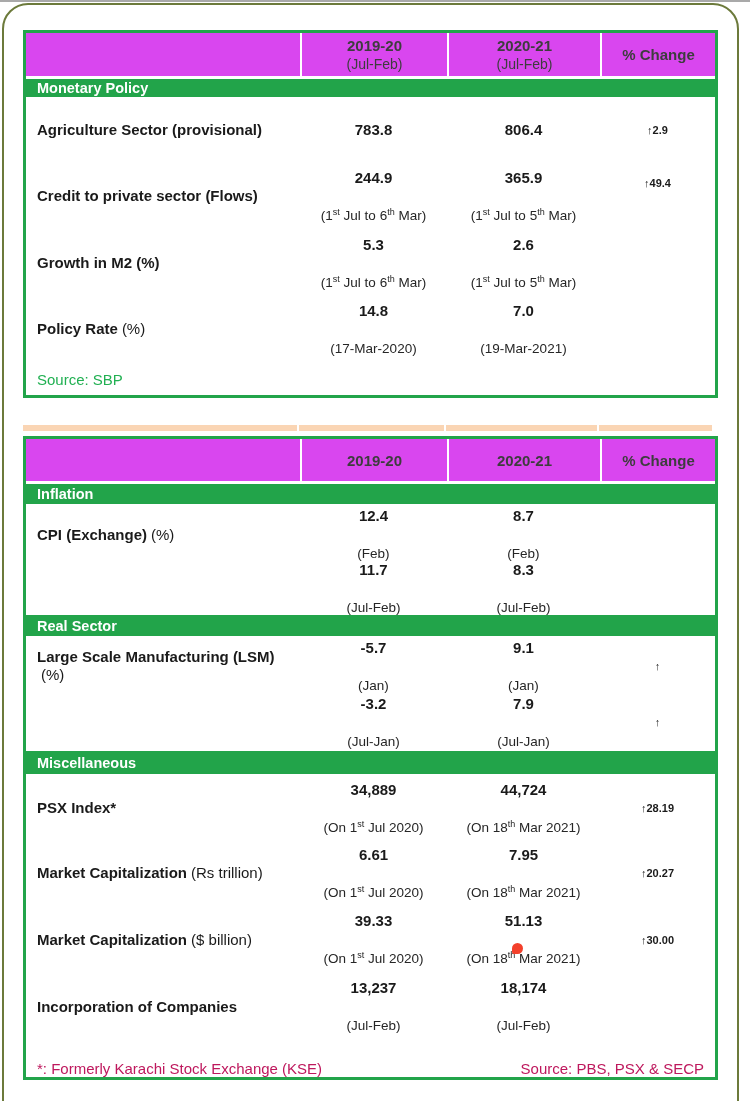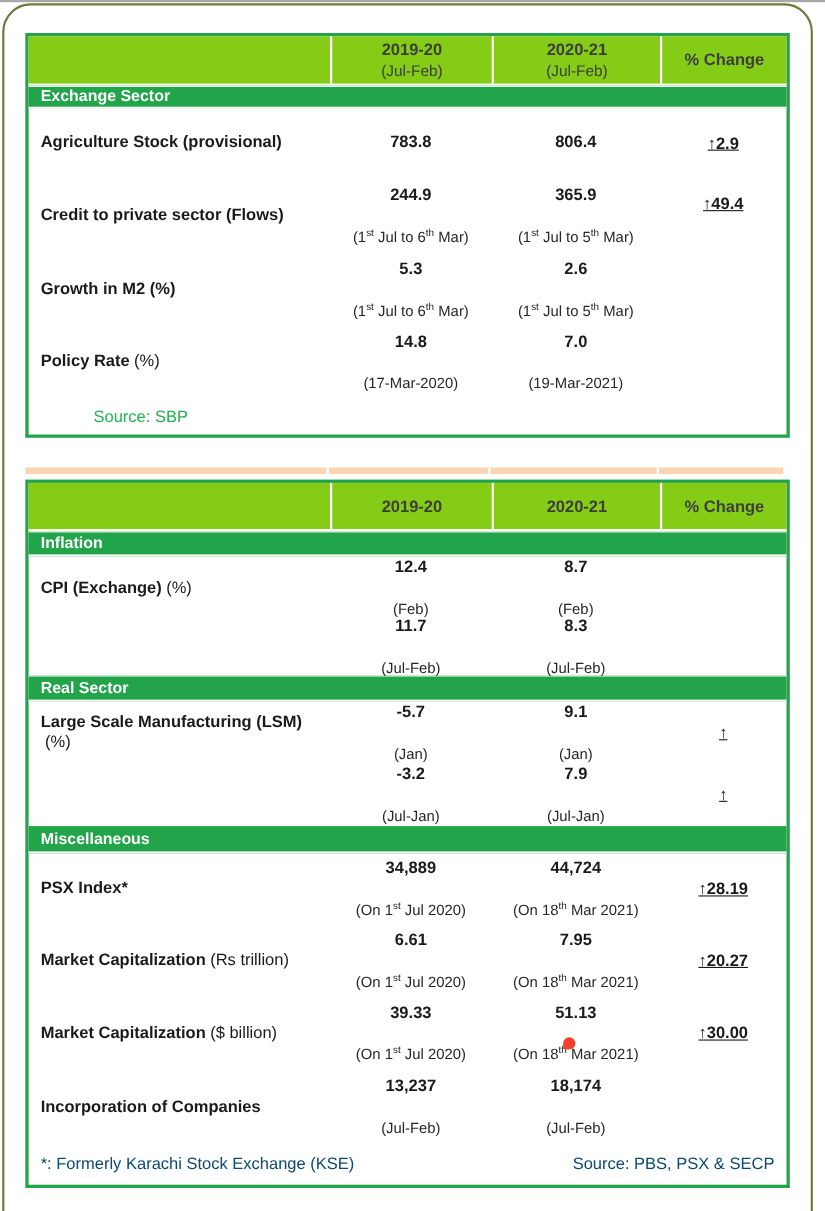--- a/index.html
+++ b/index.html
@@ -19,21 +19,21 @@
   }
   .t1 { top:30px; }
   .t2 { top:436px; }
   .sliver { position:absolute; left:23px; top:425px; height:6px; width:695px; display:flex; }
   .sliver .sl { background:#fad5b4; height:100%; }
   .row, .hdr { display:flex; width:100%; }
   .c-lbl { width:274px; }
   .c-v1 { width:147px; }
   .c-v2 { width:153px; }
   .c-chg { width:115px; }
-  .hdr { background:#84cc16; border-bottom:2px solid #ffffff; }
+  .hdr { background:#d946ef; border-bottom:2px solid #ffffff; }
   .hdr .c-v1, .hdr .c-v2, .hdr .c-chg {
     border-left:2px solid #ffffff; display:flex; flex-direction:column;
     justify-content:center; align-items:center; text-align:center;
   }
   .hy { font-weight:bold; font-size:15px; color:#3d3d3d; }
   .hp { font-size:14px; color:#3d3d3d; margin-top:2px; }
   .bar {
     background:#22a44a; color:#ffffff; font-weight:bold; font-size:14.5px;
     padding-left:11px; display:flex; align-items:center; border-bottom:2px solid #ffffff;
     border-top:1px solid #ffffff;
@@ -41,24 +41,24 @@
   .labcell { display:flex; align-items:center; padding-left:11px; }
   .lab { font-weight:bold; font-size:15px; }
   .suf { font-weight:normal; font-size:15px; margin-left:4px; }
   .suf:empty { display:none; margin:0; }
   .vcell { display:flex; flex-direction:column; justify-content:center; align-items:center; text-align:center; }
   .v { font-weight:bold; font-size:15px; line-height:18px; }
   .s { font-size:13.5px; line-height:17px; margin-top:20px; color:#262626; }
   .s:empty { display:none; margin:0; }
   .chgcell { display:flex; justify-content:center; align-items:center; }
   .chg-top { align-items:flex-start; padding-top:16px; }
-  .chgv { font-weight:bold; font-size:15px;text-decoration:underline; }
+  .chgv { font-weight:bold; font-size:11px; }
   sup { font-size:9px; vertical-align:super; line-height:0; }
-  .srcrow { display:flex; align-items:center; padding-left:11px; color:#21b052; font-size:15px;margin-left:48px; }
-  .footrow { display:flex; align-items:center; justify-content:space-between; padding:0 11px; color:#0c4a6e; font-size:15px; }
+  .srcrow { display:flex; align-items:center; padding-left:11px; color:#21b052; font-size:15px; }
+  .footrow { display:flex; align-items:flex-end; justify-content:space-between; padding:0 11px; color:#be185d; font-size:15px; }
   .red-dot {
     position:absolute; left:486px; top:504px; width:11px; height:11px;
     background:#f3402b; border-radius:50% 50% 50% 2px;
   }
 </style>
 </head>
 <body>
 
 <div class="top-edge"></div>
 <div class="frame"></div>
@@ -72,25 +72,25 @@
     </div>
     <div class="c-v2">
       <div class="hy">2020-21</div>
       <div class="hp">(Jul-Feb)</div>
     </div>
     <div class="c-chg">
       <div class="hy">% Change</div>
     </div>
   </div>
 
-  <div class="bar" style="height:21px">Exchange Sector</div>
+  <div class="bar" style="height:21px">Monetary Policy</div>
 
   <div class="row" style="height:62px">
     <div class="c-lbl labcell">
-        <div><span class="lab">Agriculture Stock (provisional)</span></div>
+        <div><span class="lab">Agriculture Sector (provisional)</span></div>
       </div>
     <div class="c-v1 vcell">
         <div class="v">783.8</div>
       </div>
     <div class="c-v2 vcell">
         <div class="v">806.4</div>
       </div>
     <div class="c-chg chgcell">
         <span class="chgv">↑2.9</span>
       </div>

